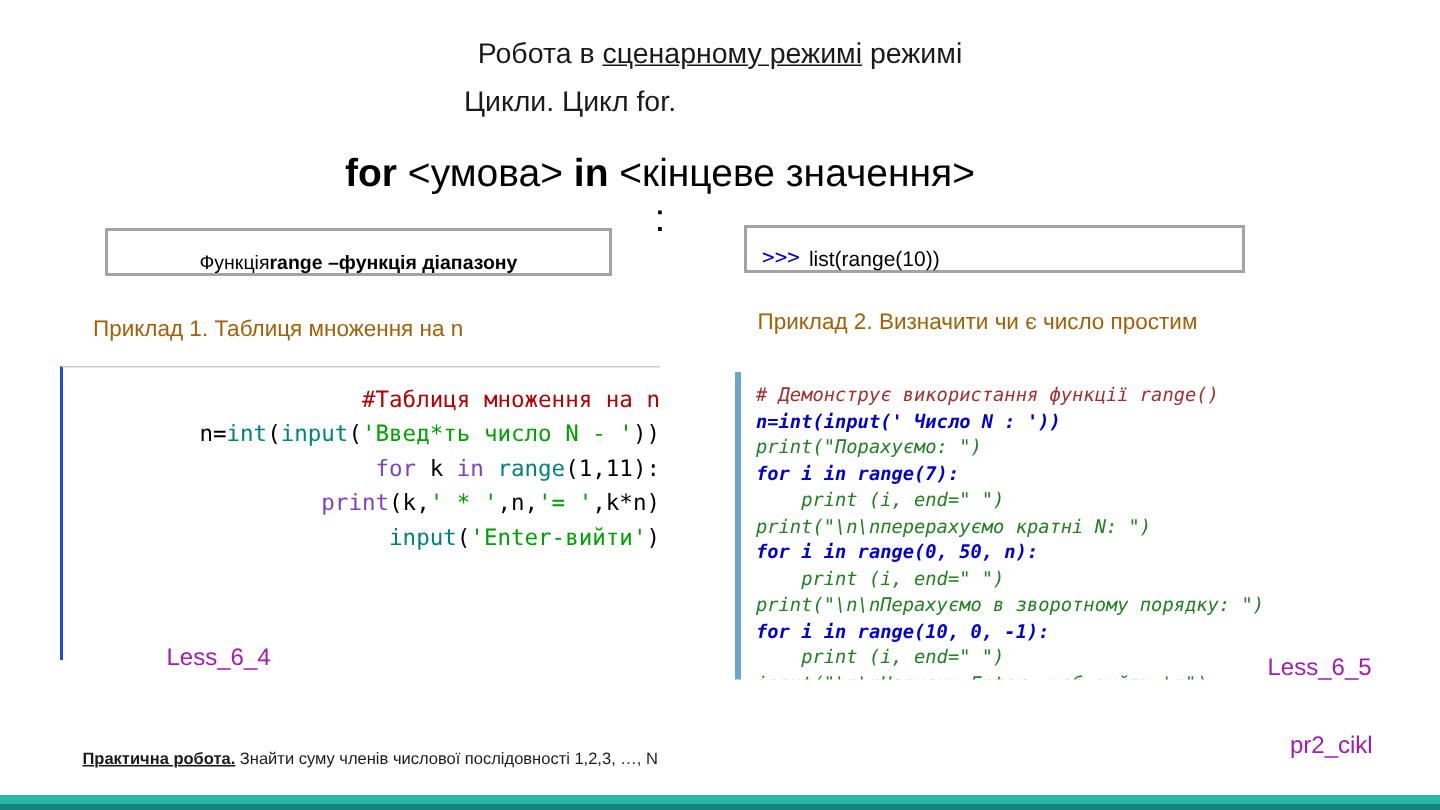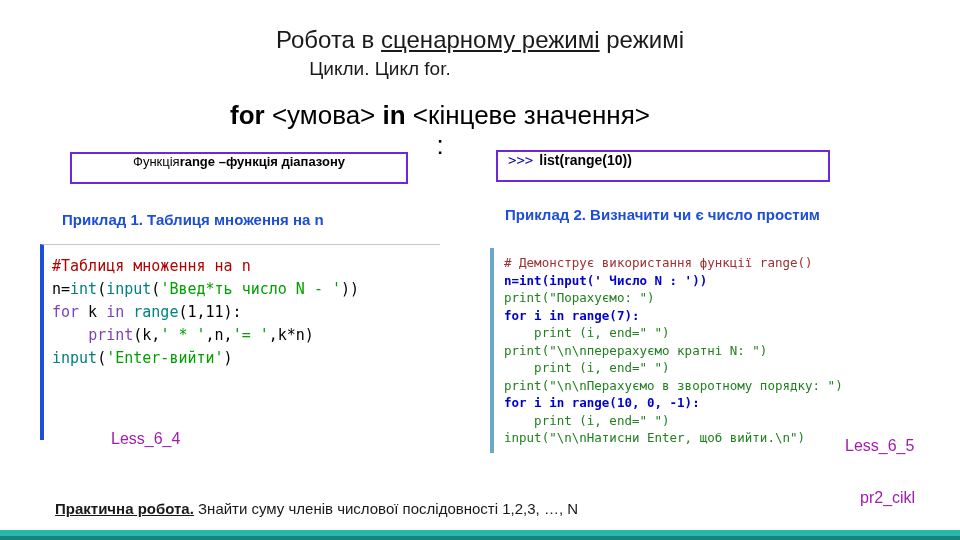--- a/index.html
+++ b/index.html
@@ -20,21 +20,21 @@
     width: 960px;
     height: 540px;
   }
   
   .title-line1 {
     position: absolute;
     top: 26px;
     left: 0;
     width: 960px;
     text-align: center;
-    font-size: 24px;
+    font-size: 19px;
     color: #1a1a1a;
   }
   .title-line1 .underlined {
     text-decoration: underline;
   }
   .title-line2 {
     position: absolute;
     top: 58px;
     left: 0;
     width: 760px;
@@ -53,25 +53,25 @@
     line-height: 30px;
     font-family: Liberation Sans, sans-serif;
     color: #000000;
   }
   .syntax b {
     font-weight: bold;
   }
   
   .box {
     position: absolute;
-    border: 2px solid #6d28d9;
+    border: 2px solid #a3a3a3;
     background: #ffffff;
     box-sizing: border-box;
     display: flex;
-    align-items: flex-start;
+    align-items: flex-end;
     justify-content: center;
     font-size: 13px;
   }
   #range-box {
     left: 70px;
     top: 152px;
     width: 338px;
     height: 32px;
   }
   #list-box {
@@ -82,28 +82,28 @@
     justify-content: flex-start;
     padding-left: 10px;
     font-size: 14px;
   }
   #list-box .prompt {
     color: #0000c8;
     font-family: "DejaVu Sans Mono", monospace;
     margin-right: 6px;
   }
   #list-box .code {
-    font-weight: bold;
+    font-weight: normal;
   }
   
   .caption {
     position: absolute;
     font-size: 15px;
-    font-weight: bold;
-    color: #1d4ed8;
+    font-weight: normal;
+    color: #a16207;
   }
   #caption1 {
     left: 62px;
     top: 211px;
   }
   #caption2 {
     left: 505px;
     top: 206px;
   }
   
@@ -112,45 +112,46 @@
     background: #ffffff;
     box-sizing: border-box;
     font-family: "DejaVu Sans Mono", monospace;
     overflow: hidden;
   }
   #code1 {
     left: 40px;
     top: 244px;
     width: 400px;
     height: 196px;
-    border-left: 4px solid #1d4ed8;
+    border-left: 2px solid #1d4ed8;
     border-top: 1px solid #c8c8c8;
     font-size: 15px;
     line-height: 23px;
     padding: 10px 0 0 8px;
+    text-align: right;
   }
   #code1 .ln { white-space: pre; }
   .c-com { color: #b00000; }
   .c-kw  { color: #7f40bf; }
   .c-bi  { color: #008080; }
   .c-str { color: #00a000; }
 
   #code2 {
     left: 490px;
     top: 248px;
     width: 410px;
     height: 205px;
     border-left: 4px solid #6aa7c8;
     background: #ffffff;
     font-size: 12.5px;
     line-height: 17.5px;
     padding: 6px 0 0 10px;
     filter: blur(0.35px);
   }
-  #code2 .ln { white-space: pre; }
+  #code2 .ln { white-space: pre; font-style: italic; }
   #code2 .c-com { color: #a03030; }
   #code2 .c-kw { color: #0000d0; font-weight: bold; margin-top: 36px; }
   #code2 .c-bi { color: #208020; }
   
   #code2-marker {
     position: absolute;
     left: 492px;
     top: 252px;
     width: 8px;
     height: 13px;
@@ -164,21 +165,21 @@
   }
   #less64 { left: 111px; top: 430px; }
   #less65 { left: 845px; top: 437px; }
   #pr2 { left: 860px; top: 489px; }
 
   
   .task {
     position: absolute;
     left: 55px;
     top: 500px;
-    font-size: 15px;
+    font-size: 11px;
     color: #1a1a1a;
   }
   .task .bold-underline {
     font-weight: bold;
     text-decoration: underline;
   }
   
   .bottom-bar {
     position: absolute;
     left: 0;
@@ -232,20 +233,21 @@
   </div>
 
   <div id="code2-marker"></div>
   <div class="code-shot" id="code2">
     <div class="ln"><span class="c-com"># Демонструє використання функції range()</span></div>
     <div class="ln"><span class="c-kw">n=int(input(' Число N : '))</span></div>
     <div class="ln"><span class="c-bi">print("Порахуємо: ")</span></div>
     <div class="ln"><span class="c-kw">for i in range(7):</span></div>
     <div class="ln"><span class="c-bi">    print (i, end=" ")</span></div>
     <div class="ln"><span class="c-bi">print("\n\nперерахуємо кратні N: ")</span></div>
+    <div class="ln"><span class="c-kw">for i in range(0, 50, n):</span></div>
     <div class="ln"><span class="c-bi">    print (i, end=" ")</span></div>
     <div class="ln"><span class="c-bi">print("\n\nПерахуємо в зворотному порядку: ")</span></div>
     <div class="ln"><span class="c-kw">for i in range(10, 0, -1):</span></div>
     <div class="ln"><span class="c-bi">    print (i, end=" ")</span></div>
     <div class="ln"><span class="c-bi">input("\n\nНатисни Enter, щоб вийти.\n")</span></div>
 
   </div>
 
   <div class="lesson-label" id="less64">Less_6_4</div>
   <div class="lesson-label" id="less65">Less_6_5</div>

